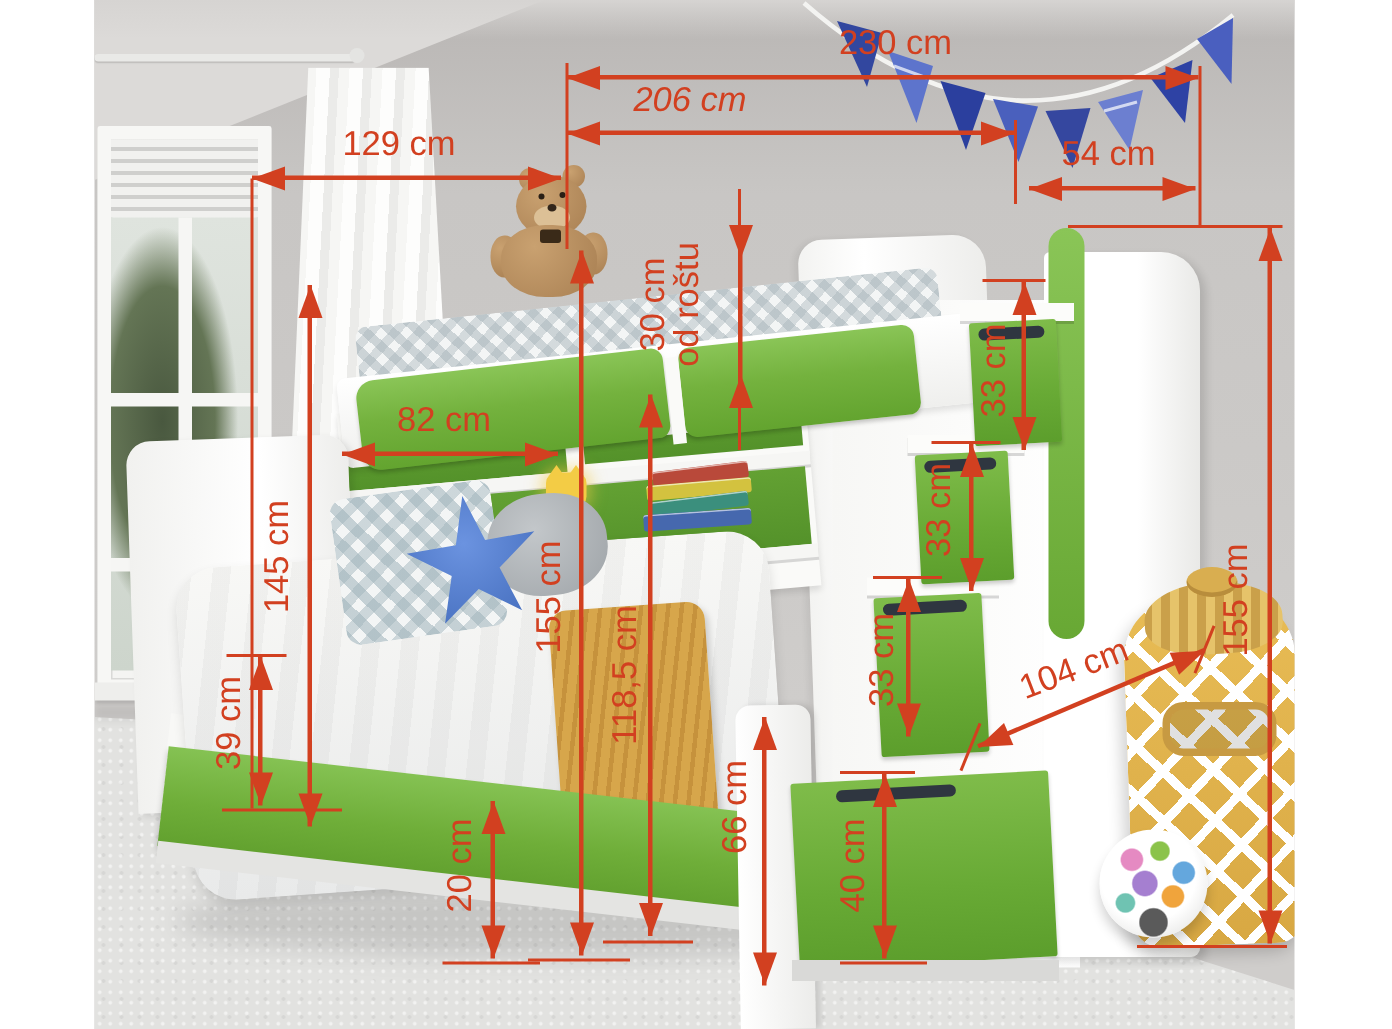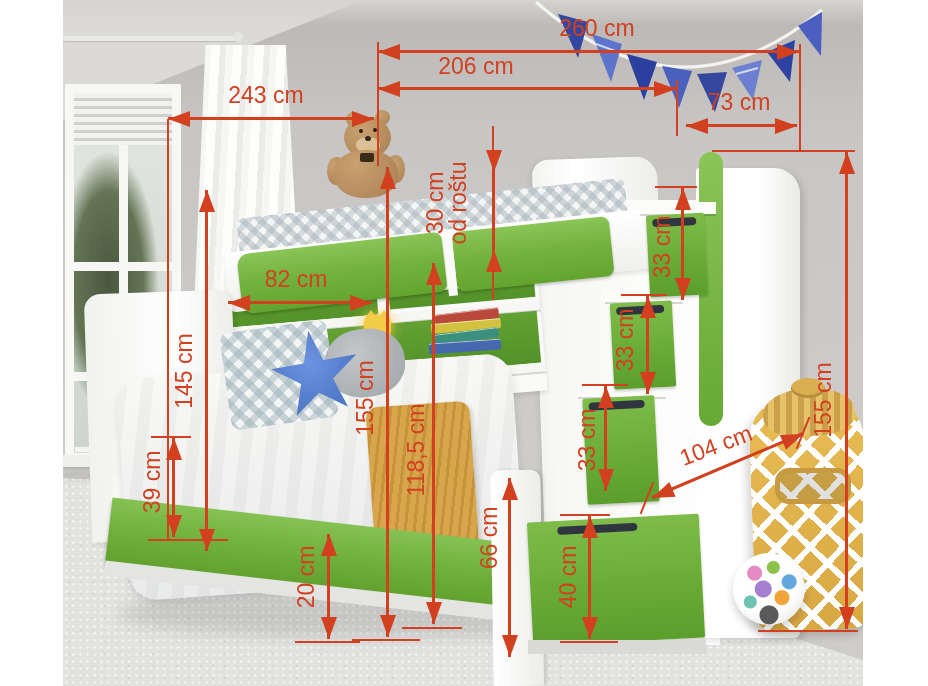--- a/index.html
+++ b/index.html
@@ -169,21 +169,21 @@
   .dv::after{content:"";position:absolute;bottom:0;left:50%;margin-left:-8px;width:0;height:0;
       border-style:solid;border-color:transparent;border-width:22px 8px 0 8px;border-top-color:var(--red);}
   .dv.inward::before{border-width:22px 8px 0 8px;border-top-color:var(--red);border-bottom-color:transparent;}
   .dv.inward::after{border-width:0 8px 22px 8px;border-bottom-color:var(--red);border-top-color:transparent;}
   .ext{position:absolute;background:var(--red);}
   .dlabel{position:absolute;color:var(--red);font-size:23px;line-height:1.02;white-space:nowrap;
       transform:translate(-50%,-50%);text-align:center;}
   .dlabel.vert{transform:translate(-50%,-50%) rotate(-90deg);}
 
   #a260{left:315px;top:50px;width:421px;} #l260{left:534px;top:29px;}
-  #a206{left:315px;top:87px;width:298px;} #l206{left:413px;top:67px;}
+  #a206{left:315px;top:87px;width:298px;} #l206{left:397px;top:67px;font-style:italic;}
   #a129{left:105px;top:117px;width:206px;} #l129{left:203px;top:96px;}
   #a54{left:623px;top:124px;width:111px;}  #l54{left:676px;top:103px;}
   #a98{left:165px;top:301px;width:144px;}  #l98{left:233px;top:280px;}
   #a30{left:429px;top:150px;height:122px;} #l30{left:384px;top:203px;}
   #e30a{left:429px;top:126px;width:2px;height:26px;} #e30b{left:429px;top:270px;width:2px;height:30px;}
   #a145{left:142px;top:190px;height:361px;} #l145{left:122px;top:371px;}
   #a155m{left:323px;top:167px;height:470px;} #l155m{left:303px;top:398px;}
   #a118{left:369px;top:263px;height:361px;} #l118{left:354px;top:450px;}
   #a39{left:109px;top:438px;height:99px;}   #l39{left:90px;top:482px;}
   #a20{left:264px;top:534px;height:105px;}  #l20{left:244px;top:577px;}
@@ -316,27 +316,27 @@
       </div>
     <div class="abs" id="plinth2"></div>
 
     <div class="abs" id="bag"></div>
     <div class="abs" id="bagTop"></div>
     <div class="abs" id="bagKnot"></div>
     <div class="abs" id="bagHandle"></div>
     <div class="abs" id="ball"></div>
 
     <div class="dh" id="a260"></div>
-    <div class="dlabel" id="l260">260 cm</div>
+    <div class="dlabel" id="l260">230 cm</div>
     <div class="dh" id="a206"></div>
     <div class="dlabel" id="l206">206 cm</div>
     <div class="dh" id="a129"></div>
-    <div class="dlabel" id="l129">243 cm</div>
+    <div class="dlabel" id="l129">129 cm</div>
     <div class="dh" id="a54"></div>
-    <div class="dlabel" id="l54">73 cm</div>
+    <div class="dlabel" id="l54">54 cm</div>
     <div class="dh" id="a98"></div>
     <div class="dlabel" id="l98">82 cm</div>
 
     <div class="dv inward" id="a30"></div>
     <div class="ext" id="e30a"></div>
     <div class="ext" id="e30b"></div>
     <div class="dlabel vert" id="l30">
       <div>30 cm</div>
       <div>od roštu</div>
     </div>

